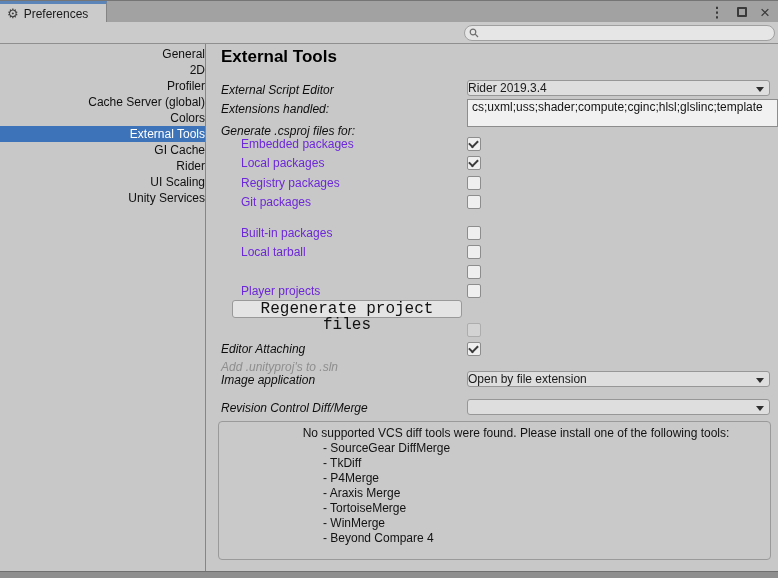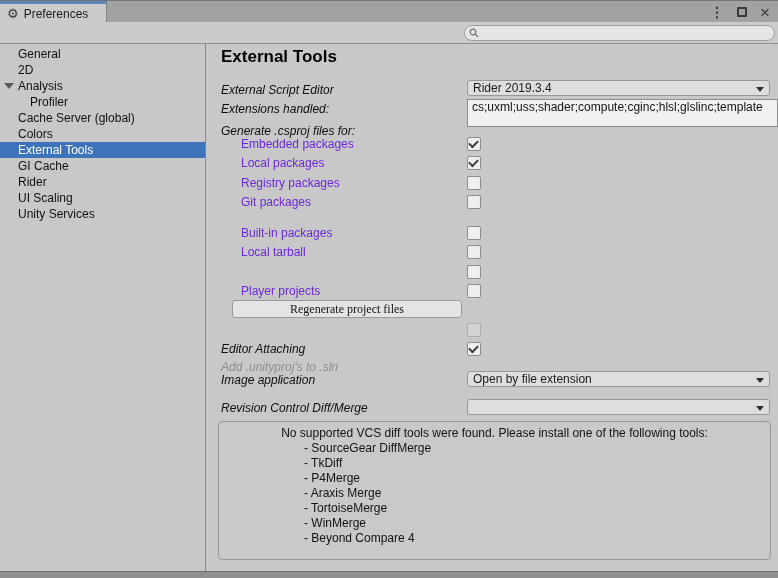--- a/index.html
+++ b/index.html
@@ -28,66 +28,66 @@
   .toolbar { position:absolute; top:22px; left:0; right:0; height:22px;
              background:#cbcbcb; border-bottom:1px solid #8f8f8f; }
   .search { position:absolute; top:3px; left:464px; right:3px; height:16px;
             background:#e6e6e6; border:1px solid #a0a0a0; border-radius:8px;
             display:flex; align-items:center; padding:0 4px; }
   .search input { flex:1; border:none; background:transparent; outline:none;
                   font-family:"Liberation Sans", sans-serif; font-size:11px; color:#222; }
 
   
   .sidebar { position:absolute; top:44px; left:0; width:206px; bottom:7px;
-             background:#c8c8c8; border-right:1px solid #868686; padding-top:2px; }
+             background:#c8c8c8; border-right:1px solid #868686; padding-top:2px;text-align:right; }
   .side-item { height:16px; line-height:16px; padding-left:18px; color:#101010;
                position:relative; cursor:default; white-space:nowrap; }
   .side-item.child { padding-left:30px; }
   .side-item.selected { background:#3d73b9; color:#ffffff; }
   .expander { position:absolute; left:4px; top:5px; width:0; height:0;
               border-left:5px solid transparent; border-right:5px solid transparent;
               border-top:6px solid #5a5a5a; }
 
   
   .content { position:absolute; top:44px; left:207px; right:0; bottom:7px;
              background:#c8c8c8; }
   .page-title { position:absolute; left:14px; top:3px; font-size:17px;
                 font-weight:bold; color:#000; }
   .lbl { position:absolute; left:14px; height:16px; line-height:16px; color:#0e0e0e;font-style:italic; }
   .lbl2 { position:absolute; left:34px; height:16px; line-height:16px; color:#6d28d9; }
   .lbl.disabled { color:#8e8e8e;margin-top:37px; }
 
   .ddown { position:absolute; left:260px; right:8px; height:16px;
            background:#dedede; border:1px solid #979797; border-radius:3px;
-           line-height:14px; padding-left:5px; color:#1a1a1a; cursor:default; }
+           line-height:14px; color:#1a1a1a; cursor:default; }
   .ddown .arrow { position:absolute; right:5px; top:6px; width:0; height:0;
                   border-left:4px solid transparent; border-right:4px solid transparent;
                   border-top:5px solid #2e2e2e; }
   .tfield { position:absolute; left:260px; right:0; height:28px;
             background:#f1f1f1; border:1px solid #8d8d8d; font-family:"Liberation Sans", sans-serif;
             font-size:12px; color:#141414; padding:0 0 0 4px; outline:none;
             white-space:nowrap; overflow:hidden; line-height:14px; }
 
   .checkbox { position:absolute; left:260px; width:14px; height:14px;
               background:#efefef; border:1px solid #8d8d8d; border-radius:2px; }
   .checkbox.checked::after { content:""; display:block; width:7px; height:4px;
               border-left:2px solid #3a3a3a; border-bottom:2px solid #3a3a3a;
               transform:rotate(-45deg); margin:2px 0 0 1px; }
   .checkbox.disabled { background:#d3d3d3; border-color:#adadad; }
 
   .btn { position:absolute; left:25px; top:256px; width:230px; height:18px;
          background:#e4e4e4; border:1px solid #999999; border-radius:3px;
-         font-family:Liberation Serif, serif; font-size:12px; color:#111;
+         font-family:Liberation Mono, monospace; font-size:16px; color:#111;
          text-align:center; line-height:16px; cursor:default; }
 
   .helpbox { position:absolute; left:11px; right:7px; top:377px; height:139px;
              background:#c9c9c9; border:1px solid #9a9a9a; border-radius:4px;
-             padding-top:4px; color:#121212; }
+             padding-top:4px; color:#121212;padding-left:43px; }
   .helpbox .msg { text-align:center; height:15px; line-height:15px; }
-  .helpbox .tools { margin-left:85px; }
+  .helpbox .tools { margin-left:61px; }
   .helpbox .tools div { height:15px; line-height:15px; }
 
   .statusbar { position:absolute; bottom:0; left:0; right:0; height:7px;
                background:#8f8f8f; border-top:1px solid #707070; }
 </style>
 </head>
 <body>
 
 <div class="tabbar">
   <div class="tab">
@@ -107,24 +107,20 @@
       <circle cx="4" cy="4" r="2.8" fill="none" stroke="#6e6e6e" stroke-width="1.2"></circle>
       <line x1="6.2" y1="6.2" x2="9" y2="9" stroke="#6e6e6e" stroke-width="1.2"></line>
     </svg>
     <input placeholder="" style="">
   </div>
 </div>
 
 <div class="sidebar">
   <div class="side-item">General</div>
   <div class="side-item">2D</div>
-  <div class="side-item">
-    <span class="expander"></span>
-    <span>Analysis</span>
-  </div>
   <div class="side-item child">Profiler</div>
   <div class="side-item">Cache Server (global)</div>
   <div class="side-item">Colors</div>
   <div class="side-item selected">External Tools</div>
   <div class="side-item">GI Cache</div>
   <div class="side-item">Rider</div>
   <div class="side-item">UI Scaling</div>
   <div class="side-item">Unity Services</div>
 </div>
 

